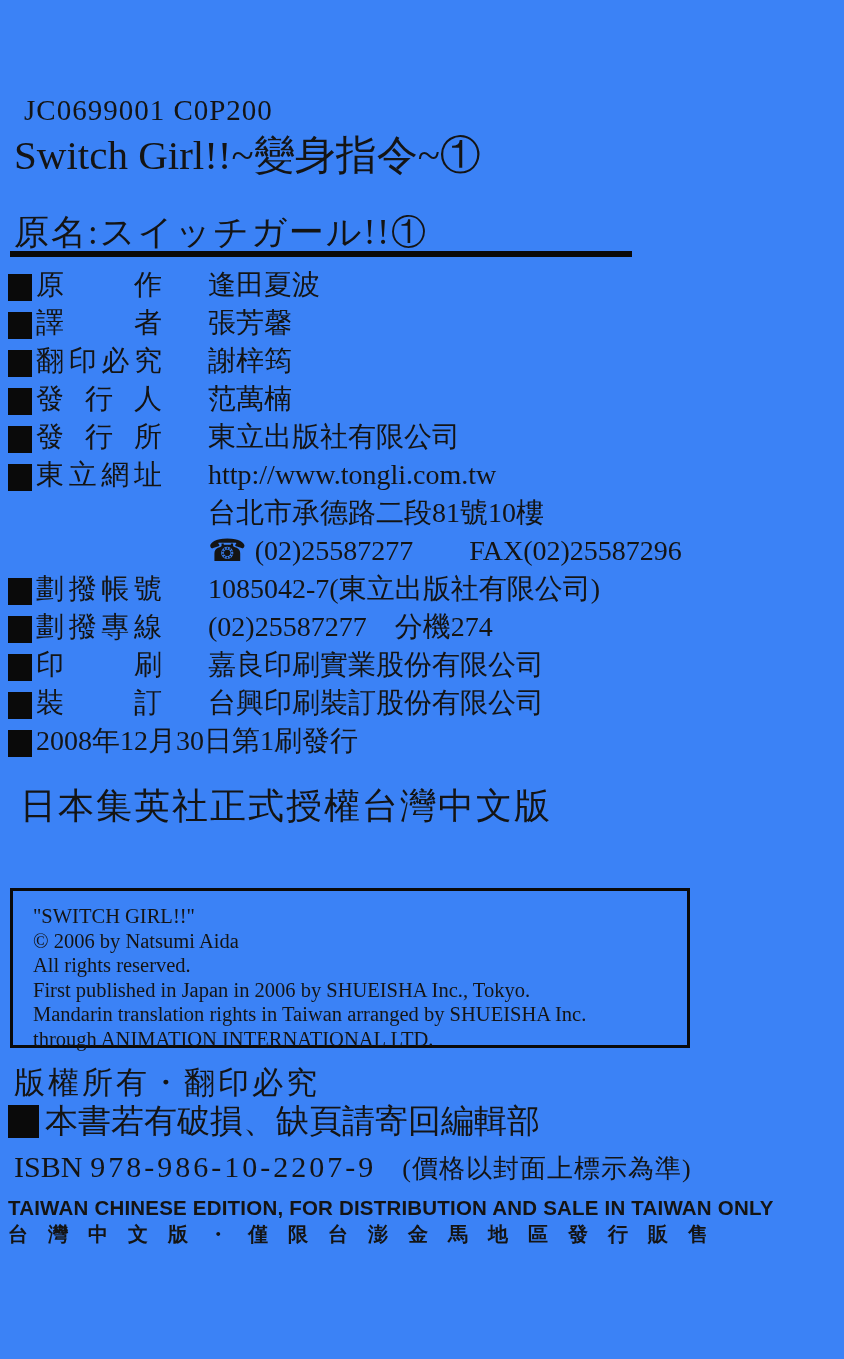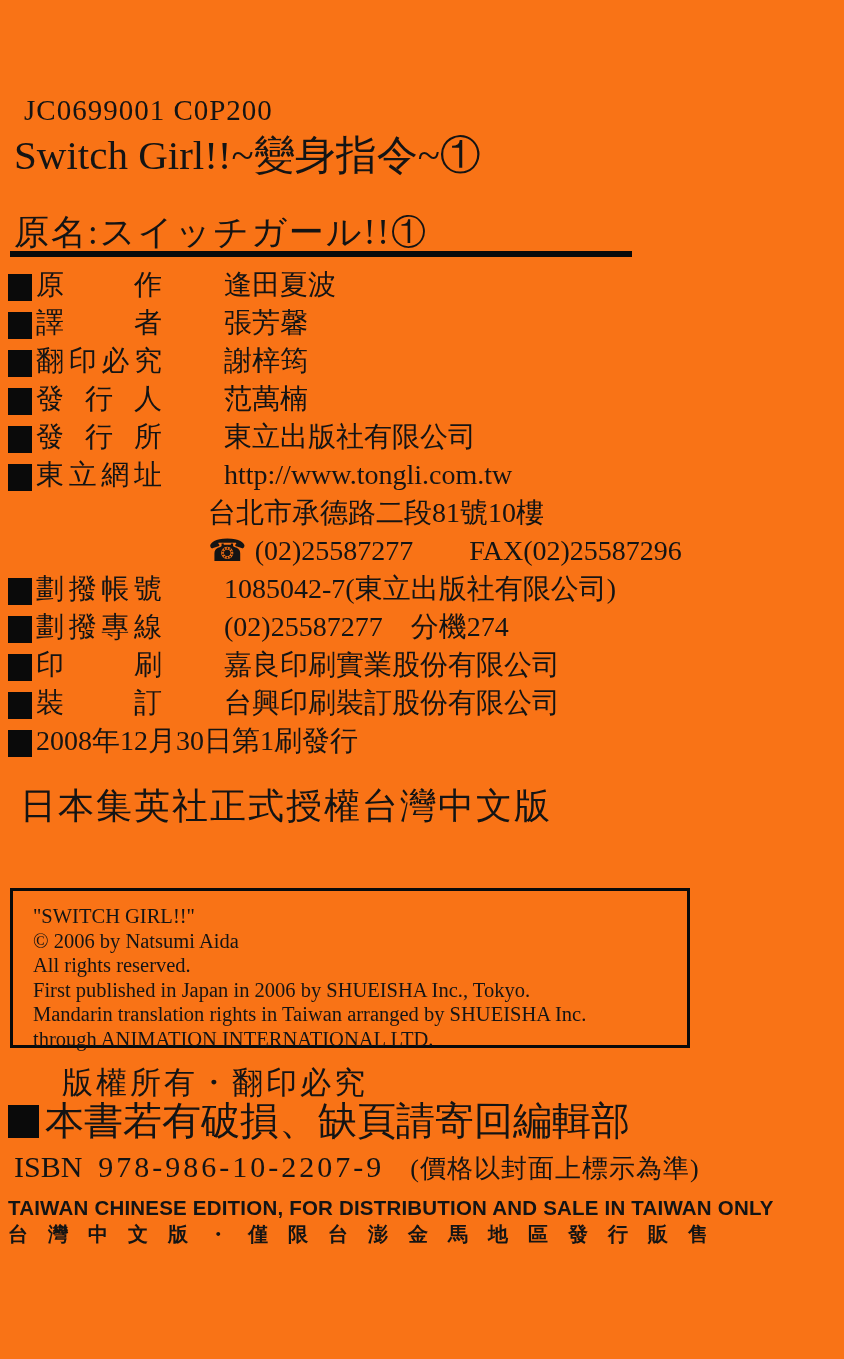--- a/index.html
+++ b/index.html
@@ -1,20 +1,20 @@
 <!DOCTYPE html>
 <html><head>
 <meta charset="utf-8">
 <style>
   html,body{margin:0;padding:0;background:#e8e8e8;}
   .page{
     position:relative;
     width:844px;height:1359px;
     margin:0 auto;
-    background:#f97316;
+    background:#3b82f6;
     color:#141414;
     font-family:"Liberation Serif","DejaVu Serif",serif;
     overflow:hidden;
   }
   .code{
     position:absolute;left:24px;top:94px;
     font-size:29px;letter-spacing:1px;white-space:pre;
   }
   .book-title{
     position:absolute;left:14px;top:128px;
@@ -37,50 +37,50 @@
   }
   .sq{
     flex:none;width:24px;height:27px;background:#0a0a0a;
     margin:4px 4px 0 0;
   }
   .sq.big{width:31px;height:33px;margin:5px 6px 0 0;}
   .lbl{
     flex:none;display:inline-block;width:126px;
     text-align:justify;text-align-last:justify;
   }
-  .val{margin-left:62px;white-space:pre;}
+  .val{margin-left:46px;white-space:pre;}
   .indent{padding-left:200px;}
   .phone-icon{font-size:31px;margin-right:8px;}
   .fax{margin-left:56px;}
   .license{
     position:absolute;left:20px;top:782px;
     font-size:36px;letter-spacing:2px;white-space:nowrap;
   }
   .copy-box{
     position:absolute;left:10px;top:888px;
     width:680px;height:160px;
     border:3px solid #0a0a0a;box-sizing:border-box;
     padding:13px 10px 0 20px;
   }
   .copy-box p{
     margin:0;font-size:20.5px;line-height:24.5px;white-space:nowrap;
   }
   .rights{
     position:absolute;left:14px;top:1062px;
-    font-size:31px;letter-spacing:3px;white-space:nowrap;margin-left:48px;
+    font-size:31px;letter-spacing:3px;white-space:nowrap;
   }
   .damaged{
     position:absolute;left:8px;top:1100px;
-    display:flex;font-size:39px;line-height:42px;white-space:nowrap;
+    display:flex;font-size:33px;line-height:42px;white-space:nowrap;
   }
   .isbn-line{
     position:absolute;left:14px;top:1150px;
     font-size:30px;white-space:nowrap;
   }
-  .isbn-digits{letter-spacing:3px;margin-left:16px;}
+  .isbn-digits{letter-spacing:3px;margin-left:8px;}
   .price-note{font-size:26px;margin-left:26px;letter-spacing:1px;}
   .edition-en{
     position:absolute;left:8px;top:1196px;
     font-family:"Liberation Sans","DejaVu Sans",sans-serif;
     font-weight:bold;font-size:20.5px;letter-spacing:0.2px;white-space:nowrap;
   }
   .edition-zh{
     position:absolute;left:8px;top:1221px;
     width:700px;
     font-family:"Liberation Sans","DejaVu Sans",sans-serif;

